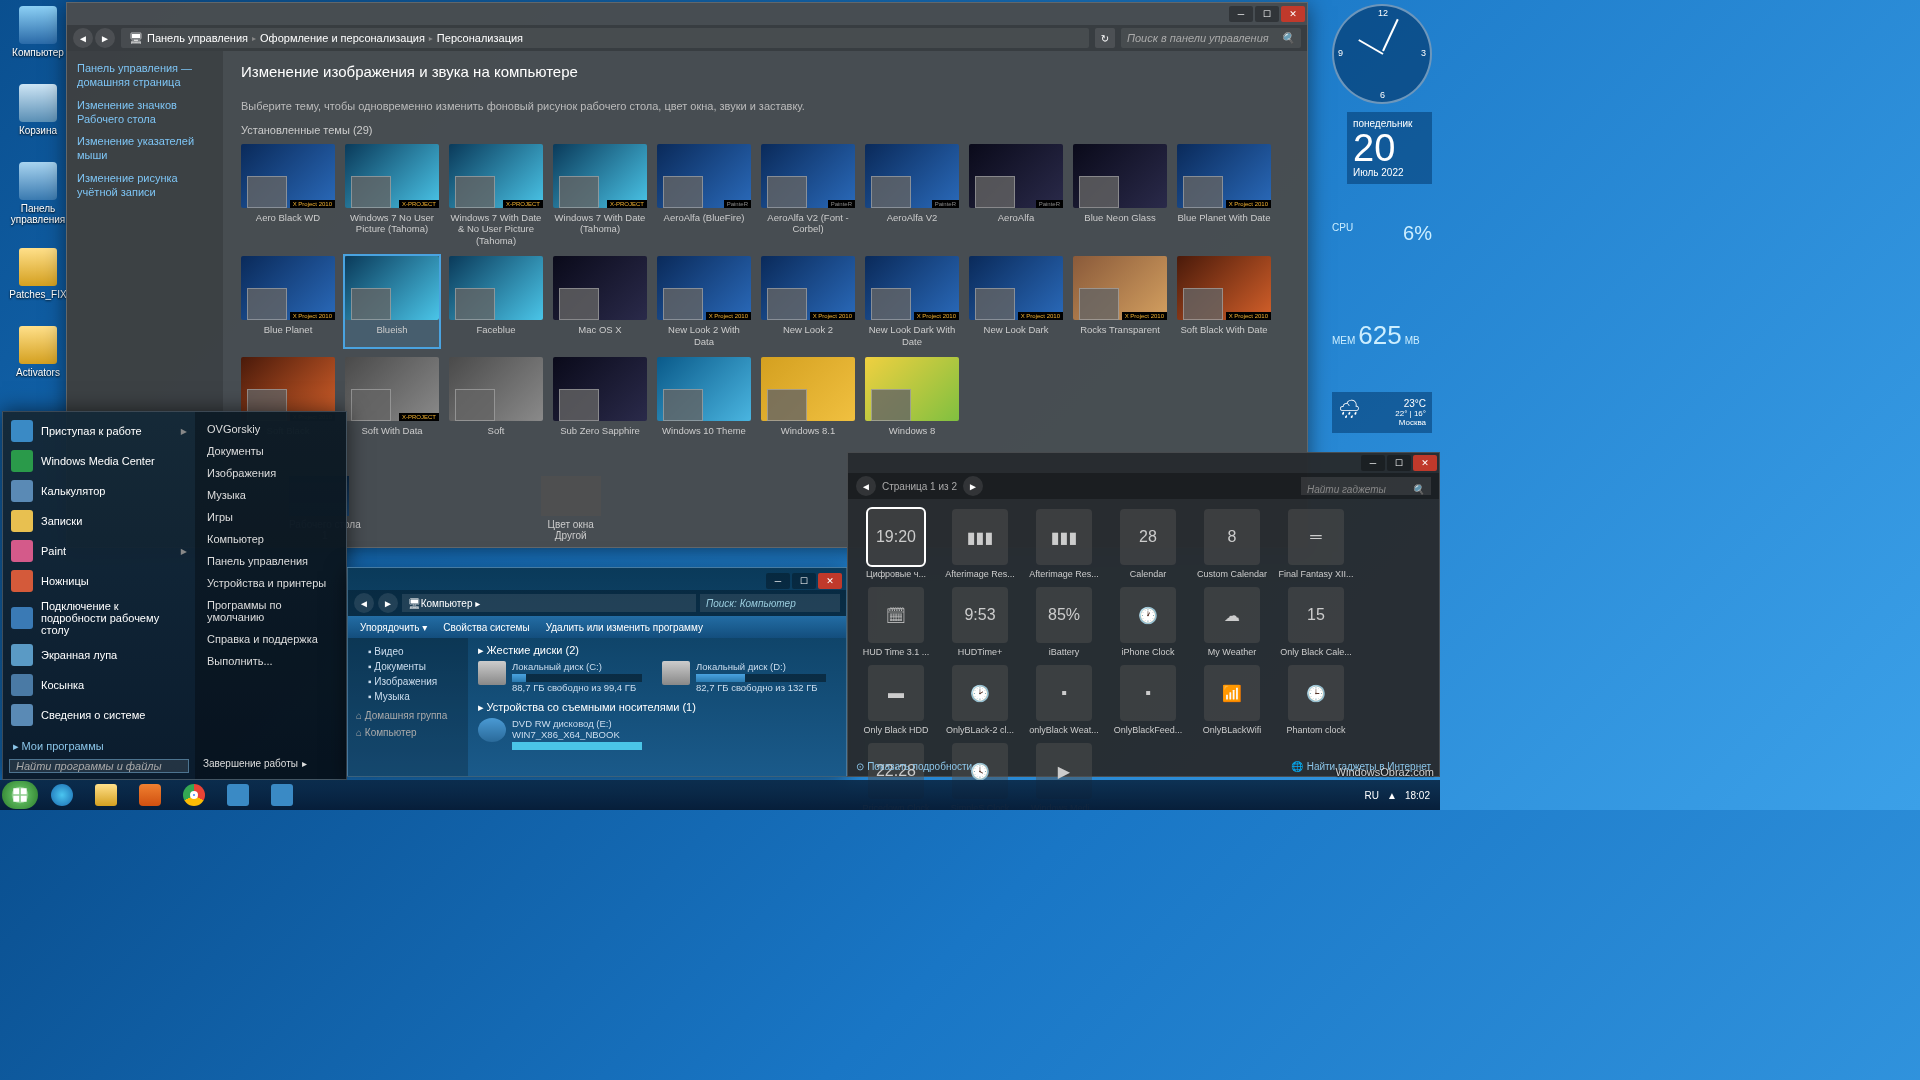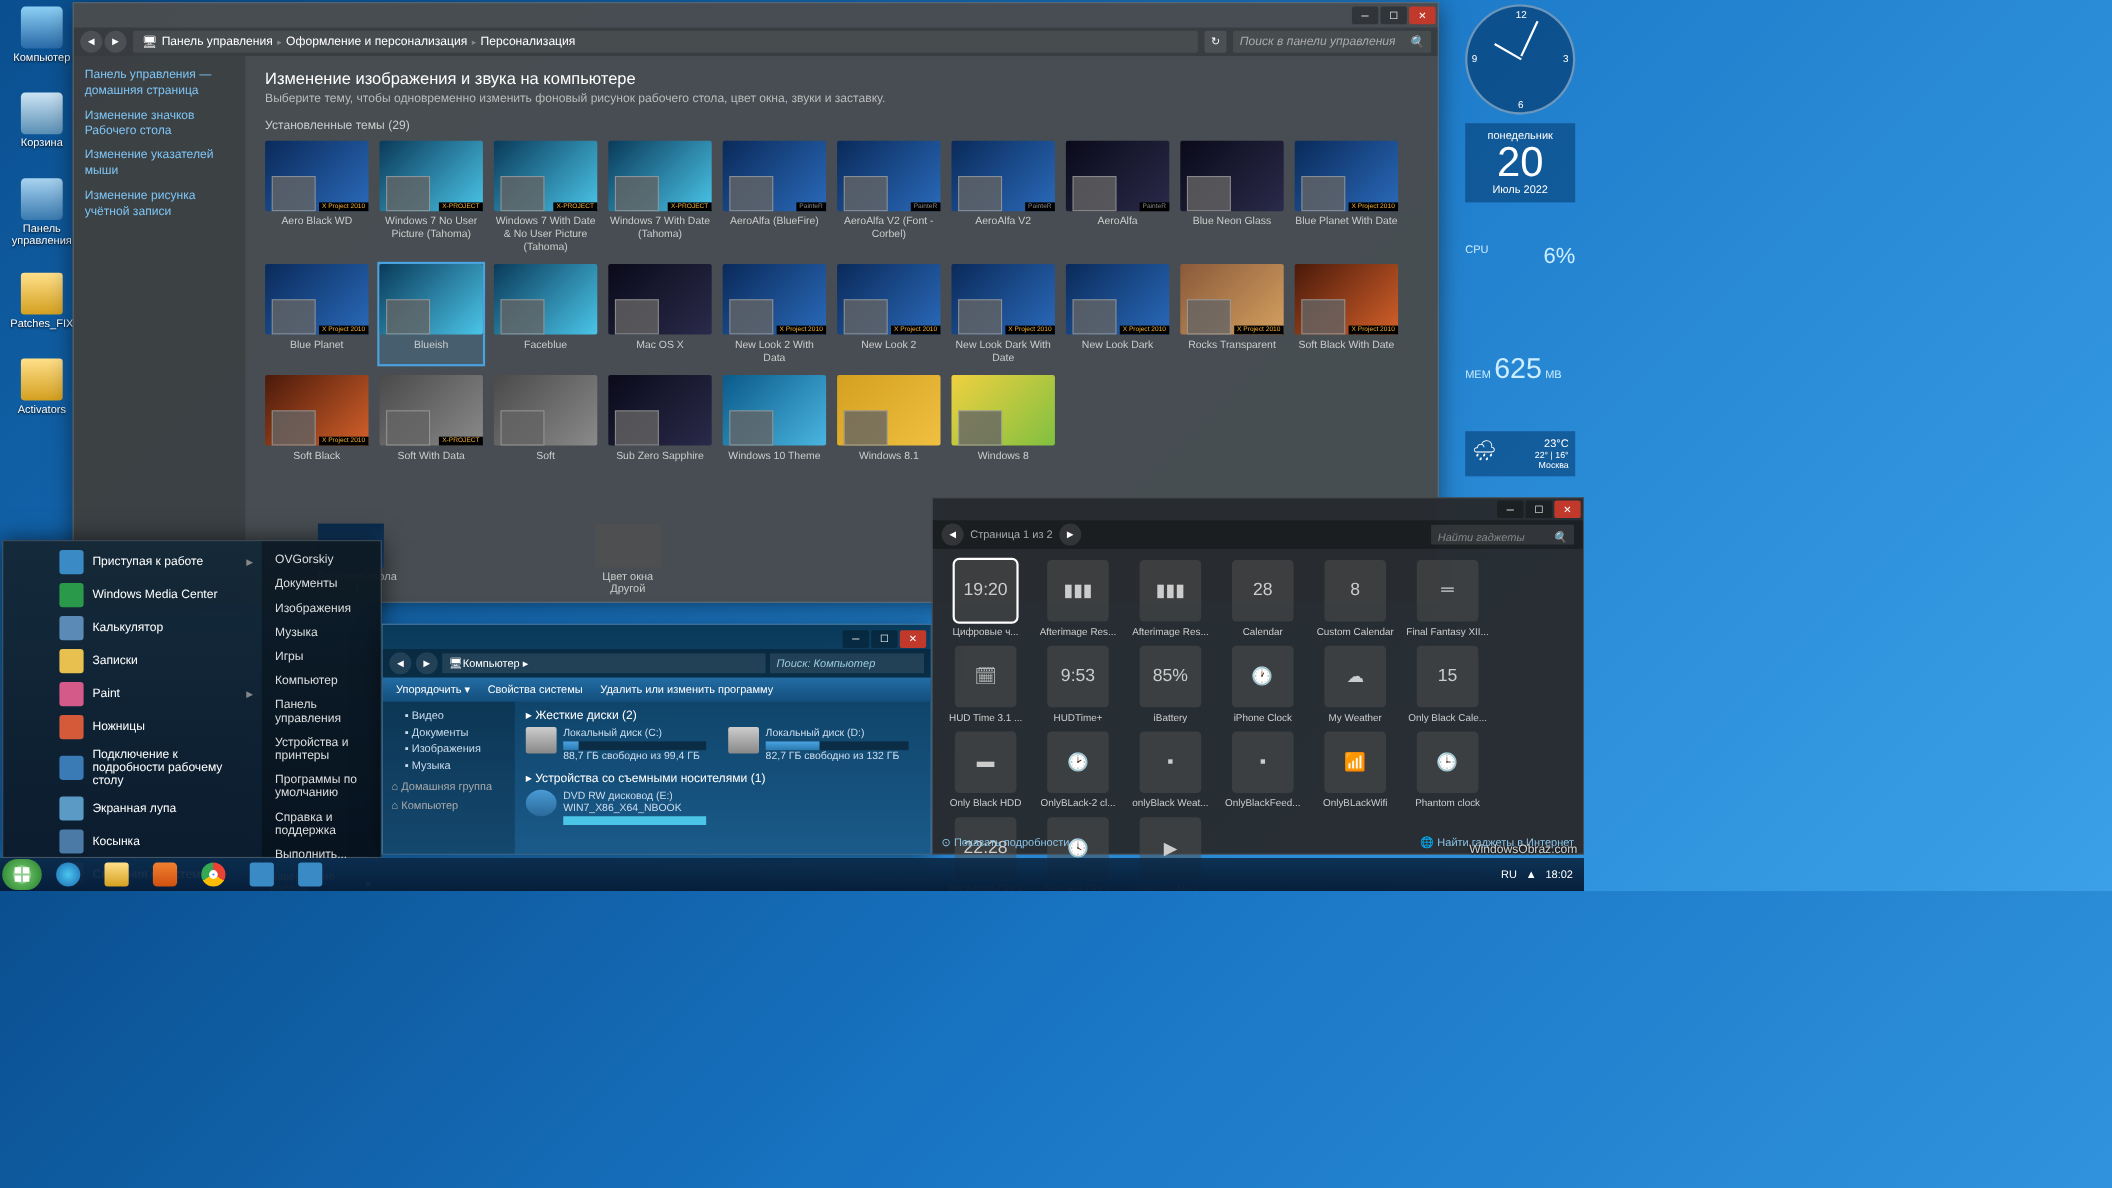--- a/index.html
+++ b/index.html
@@ -22,39 +22,39 @@
 .addr-bar { height:26px; display:flex; align-items:center; padding:0 6px; gap:6px; background:rgba(0,0,0,0.2); }
 .nav-arrows{display:flex;gap:2px;}
 .nav-btn{width:20px;height:20px;border-radius:50%;background:rgba(255,255,255,0.1);display:flex;align-items:center;justify-content:center;font-size:10px;cursor:pointer;}
 .breadcrumb { flex:1; background:rgba(255,255,255,0.08); height:20px; display:flex; align-items:center; padding:0 8px; font-size:11px; gap:4px; border-radius:2px;}
 .bc-sep{color:#888;font-size:8px;}
 .search-box { width:180px; height:20px; background:rgba(255,255,255,0.08); display:flex; align-items:center; padding:0 6px; font-size:11px; color:#aaa; font-style:italic; border-radius:2px;}
 .pers-body { display:flex; height:calc(100% - 48px); }
 .pers-side { width:156px; padding:10px; background:rgba(0,0,0,0.15);}
 .side-link { font-size:11px; color:#7ec5f5; margin-bottom:8px; cursor:pointer; line-height:1.3;}
 .pers-main { flex:1; padding:12px 18px; overflow-y:auto;}
-.section-title { font-size:15px; color:#fff; margin-bottom:4px;}
+.section-title { font-size:15px; color:#fff; margin-bottom:20px;}
 .section-desc { font-size:11px; color:#bbb; margin-bottom:12px;}
 .cat-header { font-size:11px; color:#ccc; margin-bottom:8px;}
 .themes-grid { display:flex; flex-wrap:wrap; gap:10px 10px;}
 .theme-item { width:94px; text-align:center; cursor:pointer;}
 .theme-item.sel{outline:2px solid #4aa3e0;background:rgba(74,163,224,0.2);}
 .theme-thumb { width:94px; height:64px; position:relative; margin-bottom:4px;}
 .theme-wall { position:absolute; inset:0; border-radius:2px;}
 .theme-glass { position:absolute; left:6px; bottom:0; width:40px; height:32px; background:rgba(100,100,100,0.8); border:1px solid rgba(255,255,255,0.3);}
 .theme-badge { position:absolute; right:0; bottom:0; font-size:6px; background:#000; color:#f0b030; padding:1px 3px;}
 .theme-badge.pr{color:#888;}
 .theme-name { font-size:9.5px; color:#ccc; line-height:1.2;}
 .pers-bottom { position:absolute; left:222px; bottom:6px; display:flex; gap:180px;}
 .pb-item { text-align:center; font-size:10px; color:#ccc;}
 .pb-thumb { width:60px; height:40px; background:linear-gradient(#0a2a4a,#1a4a7a); margin-bottom:3px;}
 .pb-thumb.col{background:rgba(80,80,80,0.8);}
 
 
-.start-menu { position:absolute; left:2px; bottom:30px; width:345px; height:289px; background:linear-gradient(rgba(20,40,55,0.96),rgba(10,25,40,0.96)); border:1px solid rgba(255,255,255,0.2); box-shadow:0 0 20px rgba(0,0,0,0.6); display:flex;padding-left:43px; }
+.start-menu { position:absolute; left:2px; bottom:30px; width:345px; height:369px; background:linear-gradient(rgba(20,40,55,0.96),rgba(10,25,40,0.96)); border:1px solid rgba(255,255,255,0.2); box-shadow:0 0 20px rgba(0,0,0,0.6); display:flex; }
 .sm-left { width:192px; display:flex; flex-direction:column; padding:4px 0;}
 .sm-item { display:flex; align-items:center; padding:4px 8px; gap:8px; cursor:pointer; font-size:11px;}
 .sm-item .ic{width:22px;height:22px;border-radius:3px;flex-shrink:0;}
 .sm-item .arrow{margin-left:auto;font-size:8px;color:#888;}
 .sm-expand { padding:6px 10px; color:#8bc5e8; font-size:11px; cursor:pointer;margin-top:4px;}
 .sm-search { margin:4px 6px; height:22px; background:rgba(255,255,255,0.1); border:1px solid rgba(120,180,220,0.5); padding:0 6px; font-size:11px; color:#aaa; font-style:italic; display:flex; align-items:center;margin-top:auto;}
 .sm-right { flex:1; background:rgba(0,0,0,0.3); padding:6px 0; display:flex; flex-direction:column;}
 .sm-r-item { padding:5px 12px; font-size:11px; color:#ddd; cursor:pointer;}
 .sm-shutdown{display:flex;align-items:center;padding:4px 8px;margin-top:auto;gap:4px;}
 .sm-shutdown .btn{font-size:10px;color:#ddd;cursor:pointer;}
@@ -87,21 +87,21 @@
 .gad-thumb{width:56px;height:56px;margin:0 auto 4px;background:rgba(80,80,80,0.5);border-radius:4px;display:flex;align-items:center;justify-content:center;font-size:16px;}
 .gad-thumb.sel{outline:2px solid #fff;}
 .gad-footer{position:absolute;bottom:4px;left:8px;right:8px;display:flex;justify-content:space-between;font-size:10px;color:#8bc5e8;}
 
 
 .side-gad{position:absolute;right:8px;}
 .clock-g{top:4px;width:100px;height:100px;border-radius:50%;background:rgba(0,50,100,0.6);border:2px solid rgba(255,255,255,0.4);}
 .clock-g::before{content:'';position:absolute;left:48px;top:10px;width:2px;height:35px;background:#fff;transform-origin:bottom;transform:rotate(25deg);}
 .clock-g::after{content:'';position:absolute;left:48px;top:20px;width:2px;height:28px;background:#fff;transform-origin:bottom;transform:rotate(-60deg);}
 .clock-num{position:absolute;font-size:9px;color:#fff;}
-.date-g{top:112px;width:100px;padding:6px;background:rgba(0,50,100,0.5);text-align:center;}
+.date-g{top:112px;width:85px;padding:6px;background:rgba(0,50,100,0.5);text-align:left;}
 .date-day{font-size:10px;}
 .date-num{font-size:38px;font-weight:300;line-height:1;}
 .date-my{font-size:10px;}
 .cpu-g{top:222px;width:100px;font-size:10px;display:flex;justify-content:space-between;color:#cef;}
 .mem-g{top:320px;width:100px;font-size:10px;display:flex;align-items:baseline;gap:3px;color:#cef;}
 .mem-g .val{font-size:26px;}
 .weather-g{top:392px;width:100px;padding:6px;background:rgba(0,50,100,0.5);font-size:10px;text-align:right;}
 
 
 .taskbar { position:absolute; bottom:0; left:0; right:0; height:30px; background:linear-gradient(rgba(10,40,70,0.9),rgba(5,25,50,0.95)); display:flex; align-items:center; padding:10px 2px;}

